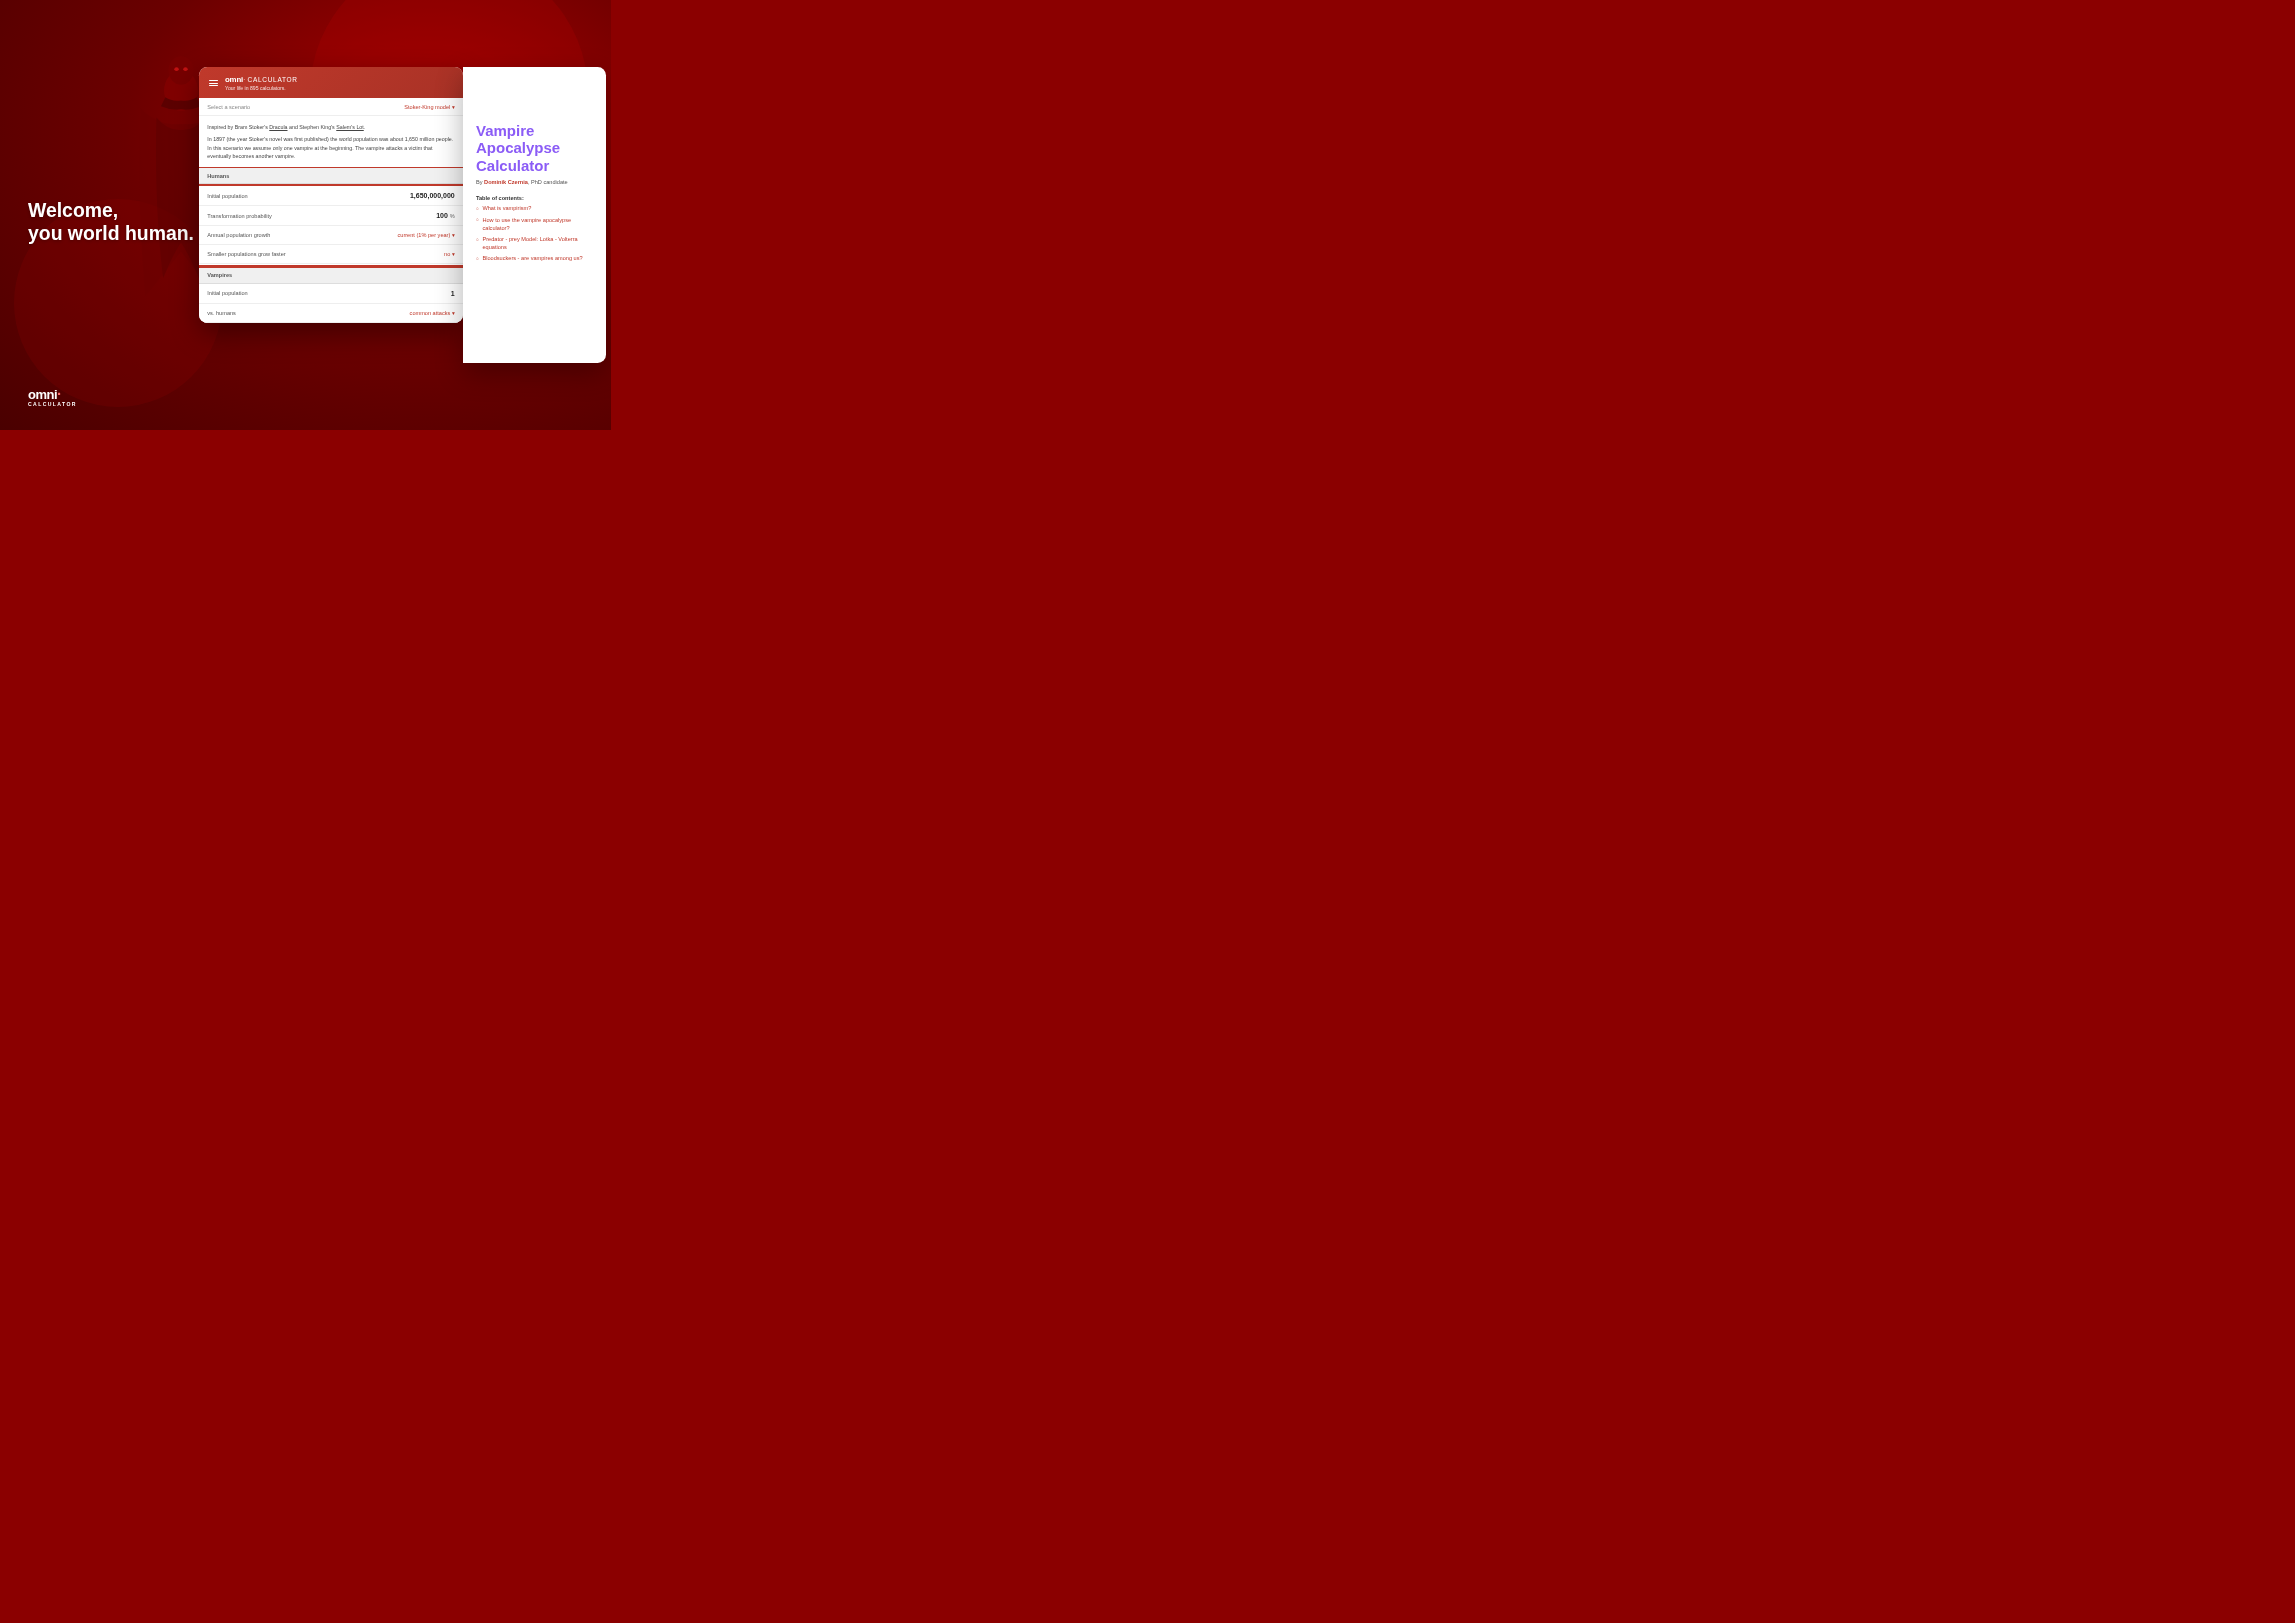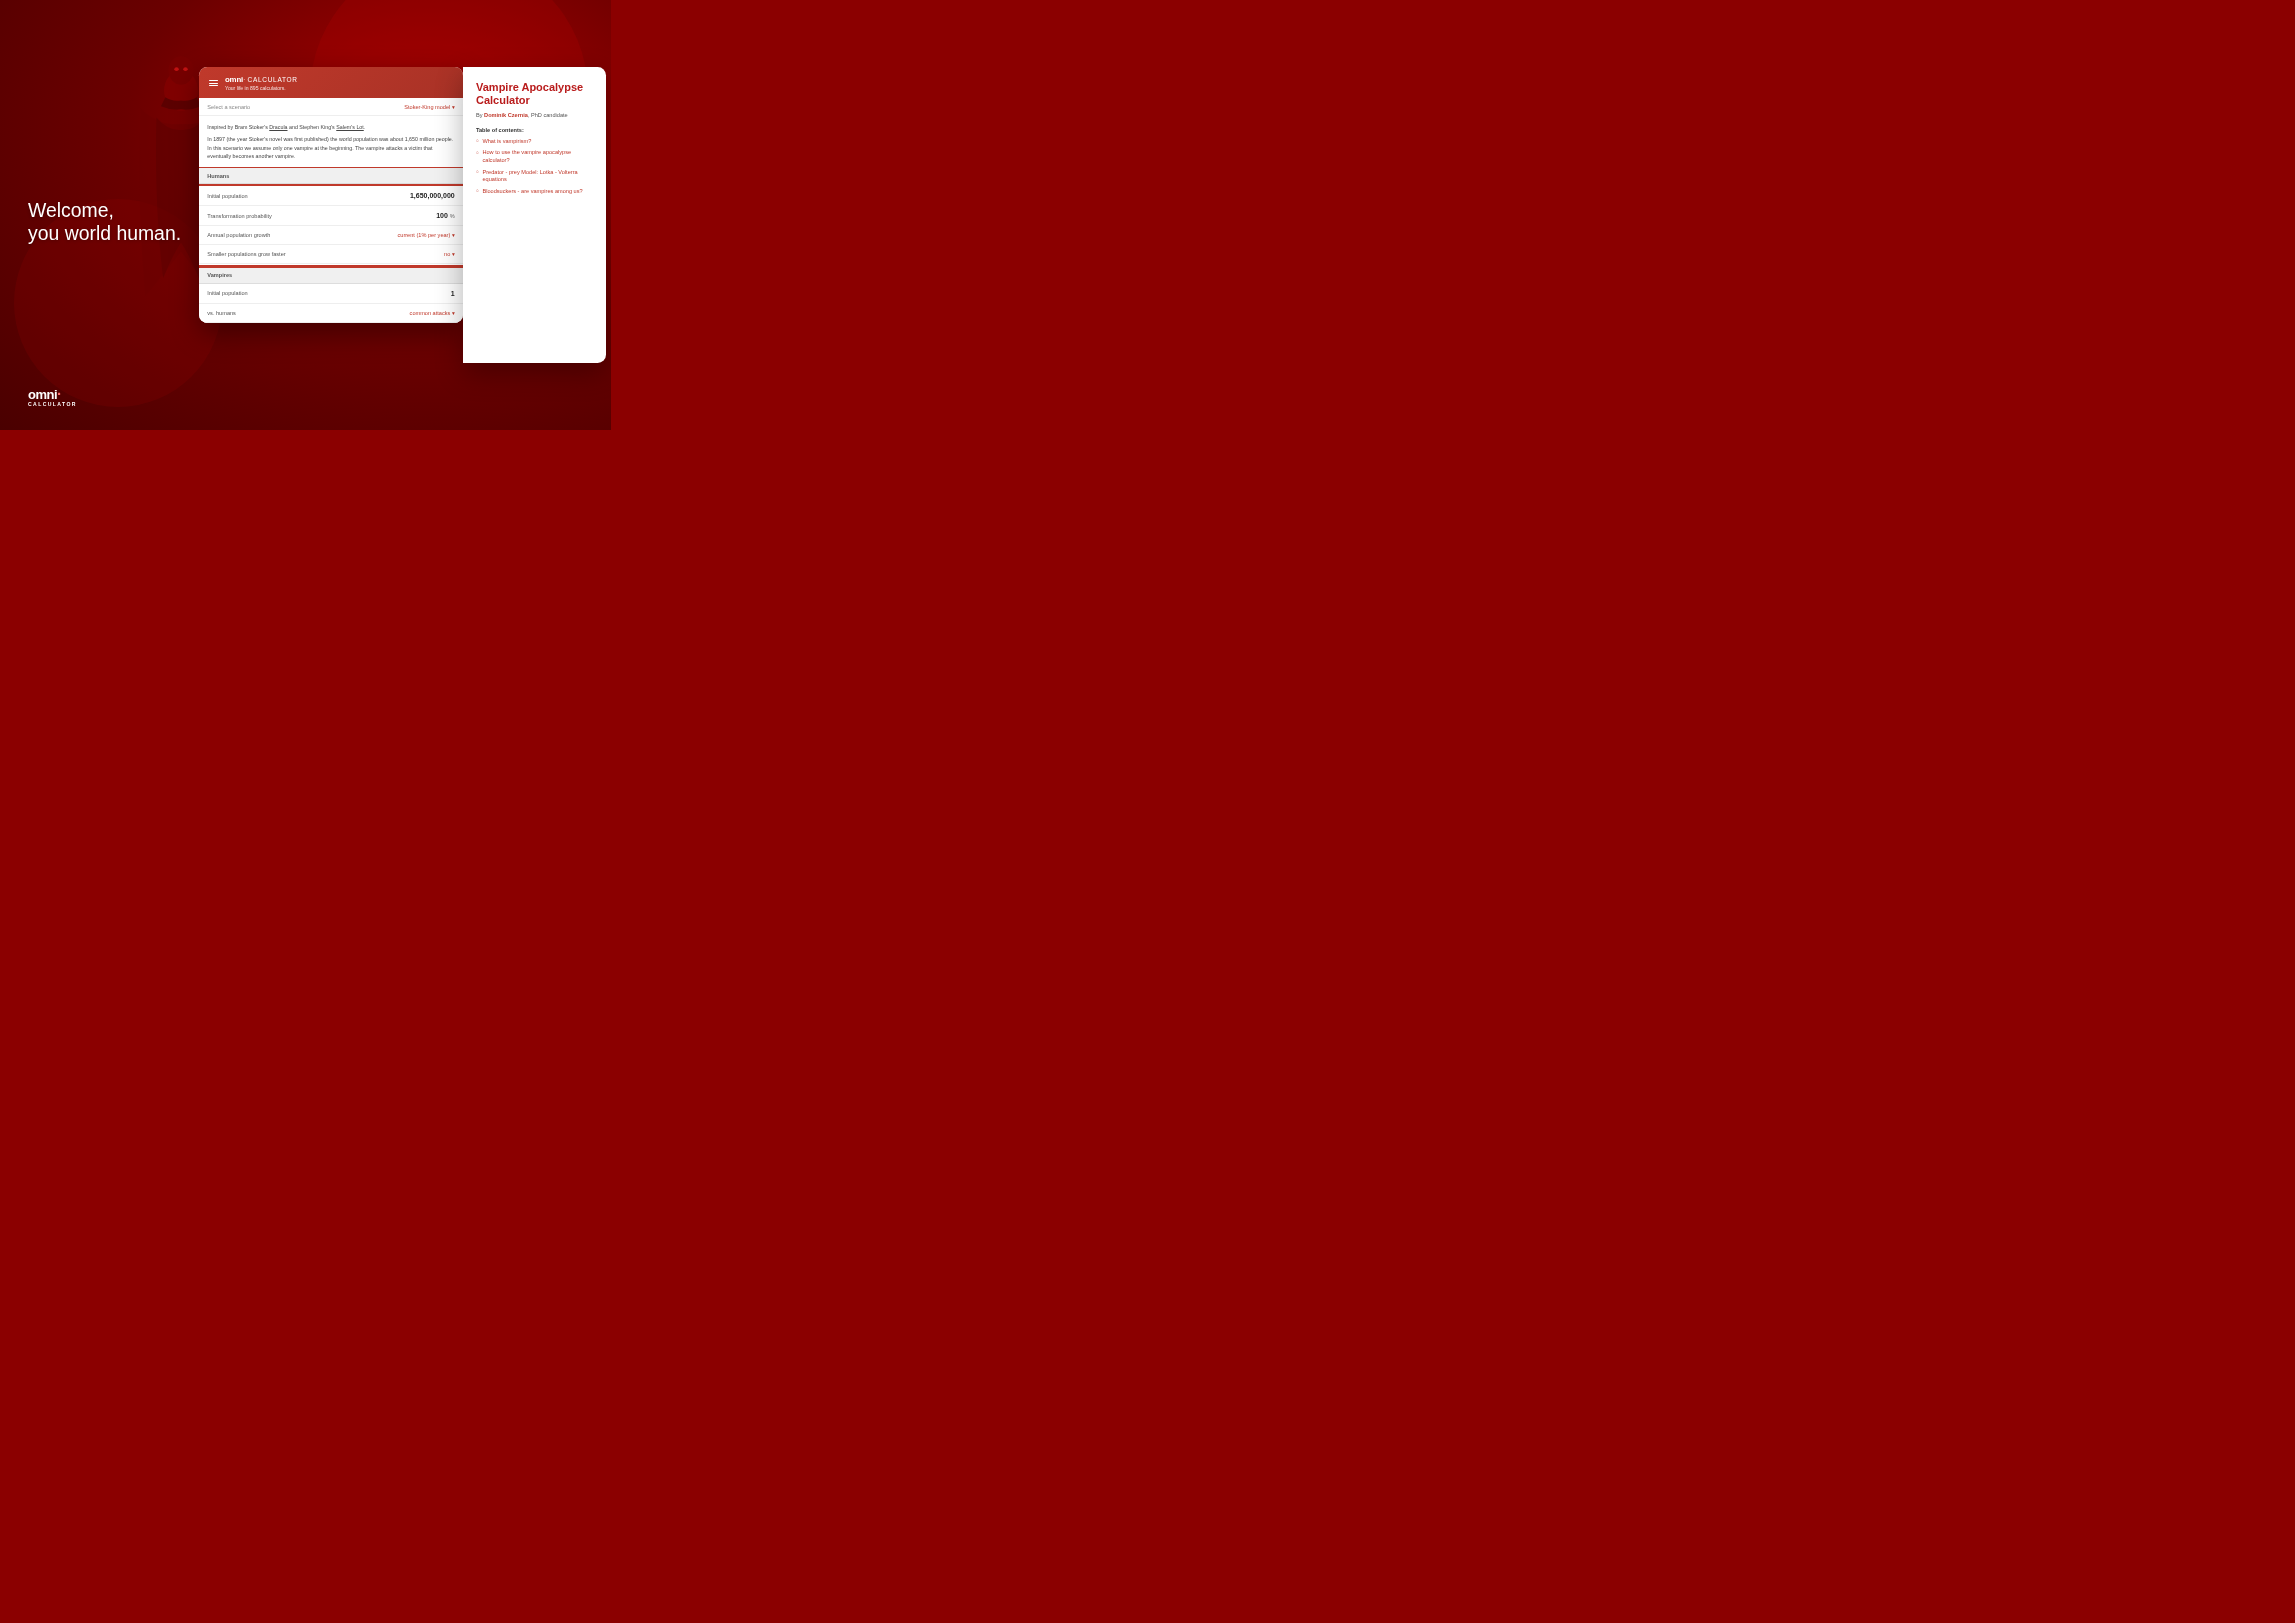--- a/index.html
+++ b/index.html
@@ -49,21 +49,21 @@
       opacity: 0.55;
     }
 
     
     .welcome-text {
       position: absolute;
       left: 28px;
       top: 199px;
       color: white;
       font-size: 19.4px;
-      font-weight: 400;
+      font-weight: 700;
       line-height: 1.2;
       text-shadow: 0 0.9px 3.7px rgba(0,0,0,0.3);
     }
 
     
     .omni-logo-bottom {
       position: absolute;
       left: 28px;
       bottom: 23px;
       color: white;
@@ -234,25 +234,26 @@
       left: 463px;
       top: 67px;
       width: 143px;
       background: white;
       border-radius: 0 8.3px 8.3px 0;
       padding: 14px 13px;
       box-shadow: 0 9.3px 28px rgba(0,0,0,0.3);
       min-height: 296px;
     }
     .right-panel h1 {
-      font-size: 11px;
+      font-size: 15px;
       font-weight: 900;
-      color: #b91c1c;
+      color: #8b5cf6;
       line-height: 1.15;
       margin-bottom: 5.6px;
+      margin-top: 41px;
     }
     .right-panel .by-line {
       font-size: 5.6px;
       color: #555;
       margin-bottom: 9.3px;
     }
     .right-panel .by-line a {
       color: #c0392b;
       text-decoration: none;
       font-weight: 600;

